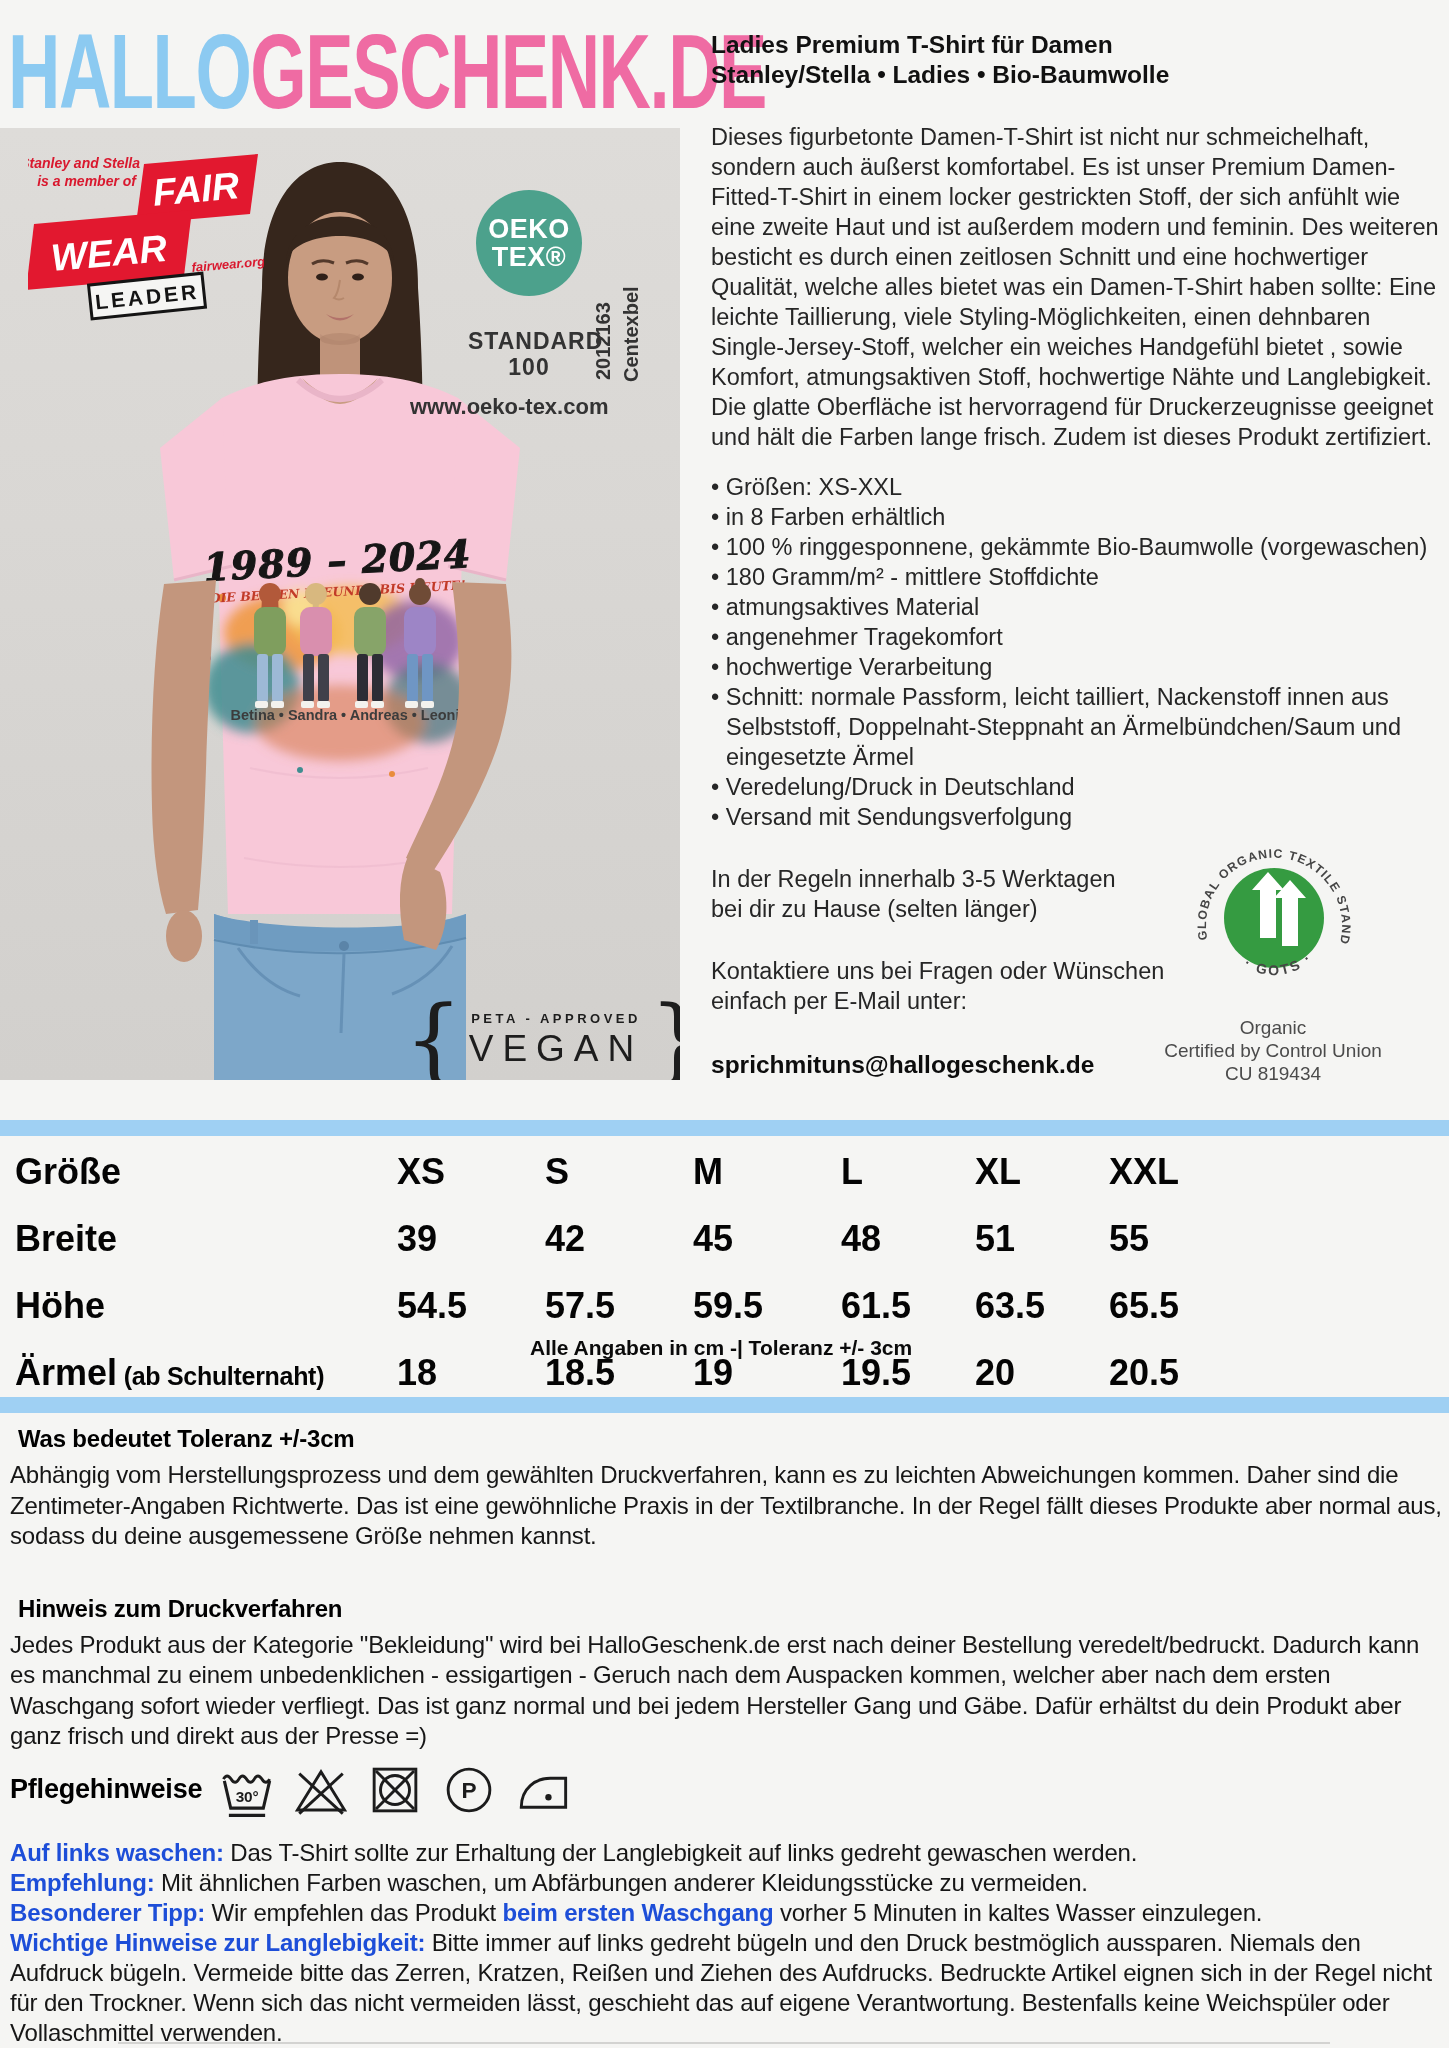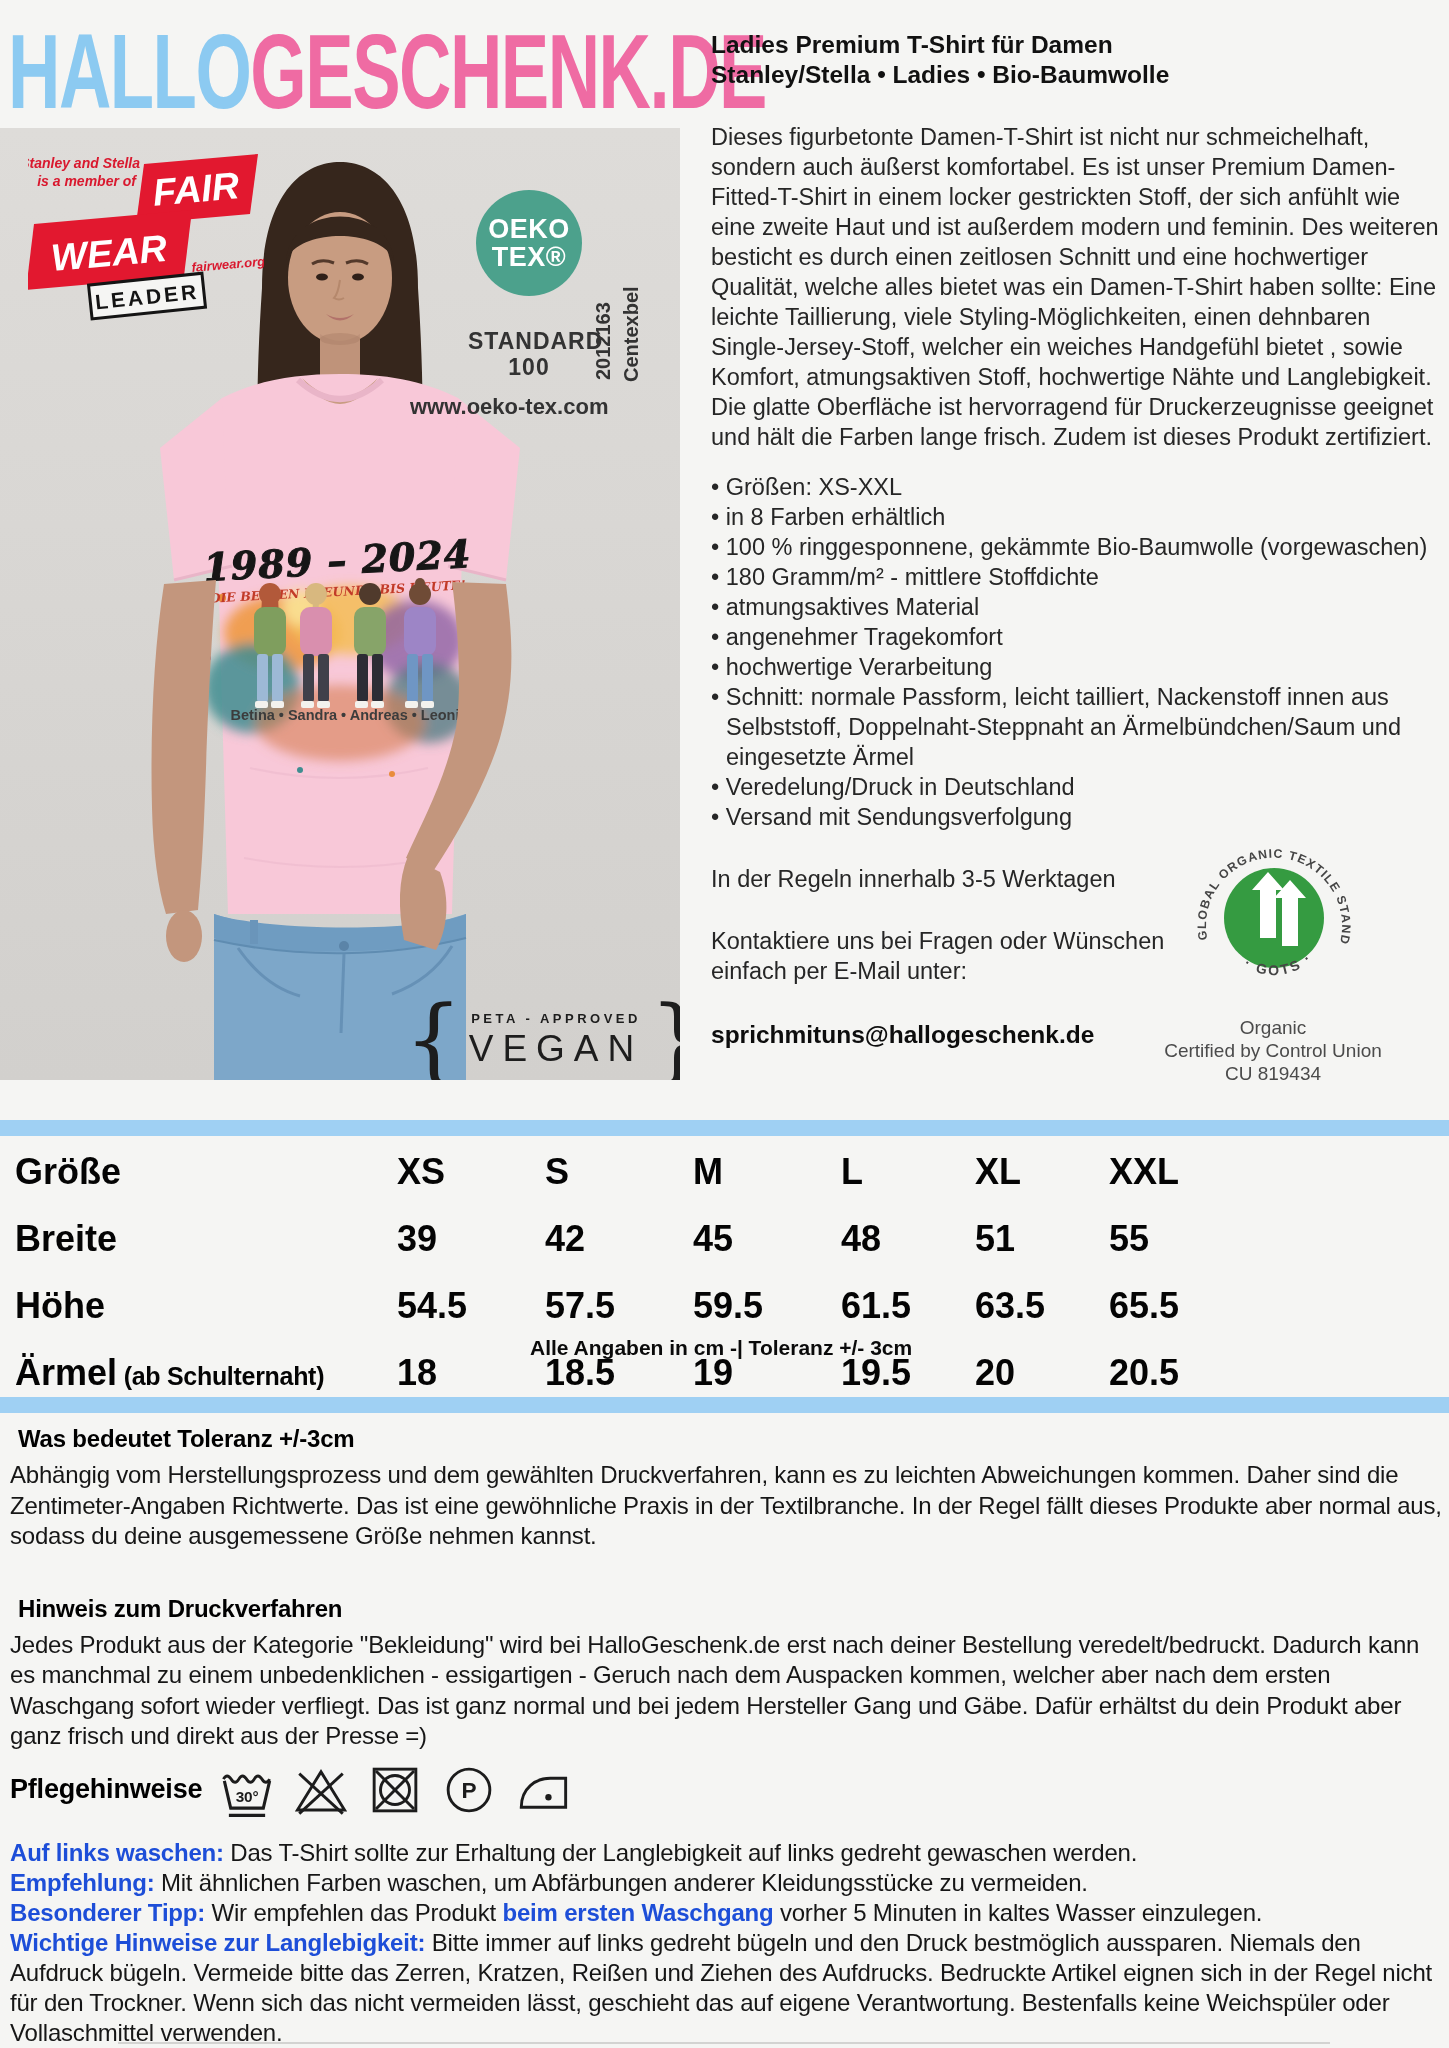--- a/index.html
+++ b/index.html
@@ -260,20 +260,21 @@
         <li>180 Gramm/m² - mittlere Stoffdichte</li>
         <li>atmungsaktives Material</li>
         <li>angenehmer Tragekomfort</li>
         <li>hochwertige Verarbeitung</li>
         <li>Schnitt: normale Passform, leicht tailliert, Nackenstoff innen aus Selbststoff, Doppelnaht-Steppnaht an Ärmelbündchen/Saum und eingesetzte Ärmel</li>
         <li>Veredelung/Druck in Deutschland</li>
         <li>Versand mit Sendungsverfolgung</li>
       </ul>
     <div class="p-delivery">
       <div>In der Regeln innerhalb 3-5 Werktagen</div>
+      <div>bei dir zu Hause (selten länger)</div>
     </div>
     <div class="p-contact">
       <div>Kontaktiere uns bei Fragen oder Wünschen</div>
       <div>einfach per E-Mail unter:</div>
     </div>
     <div class="p-email">sprichmituns@hallogeschenk.de</div>
   </div>
 
   <div class="gots">
     <svg viewBox="0 0 164 164" width="164" height="164">

